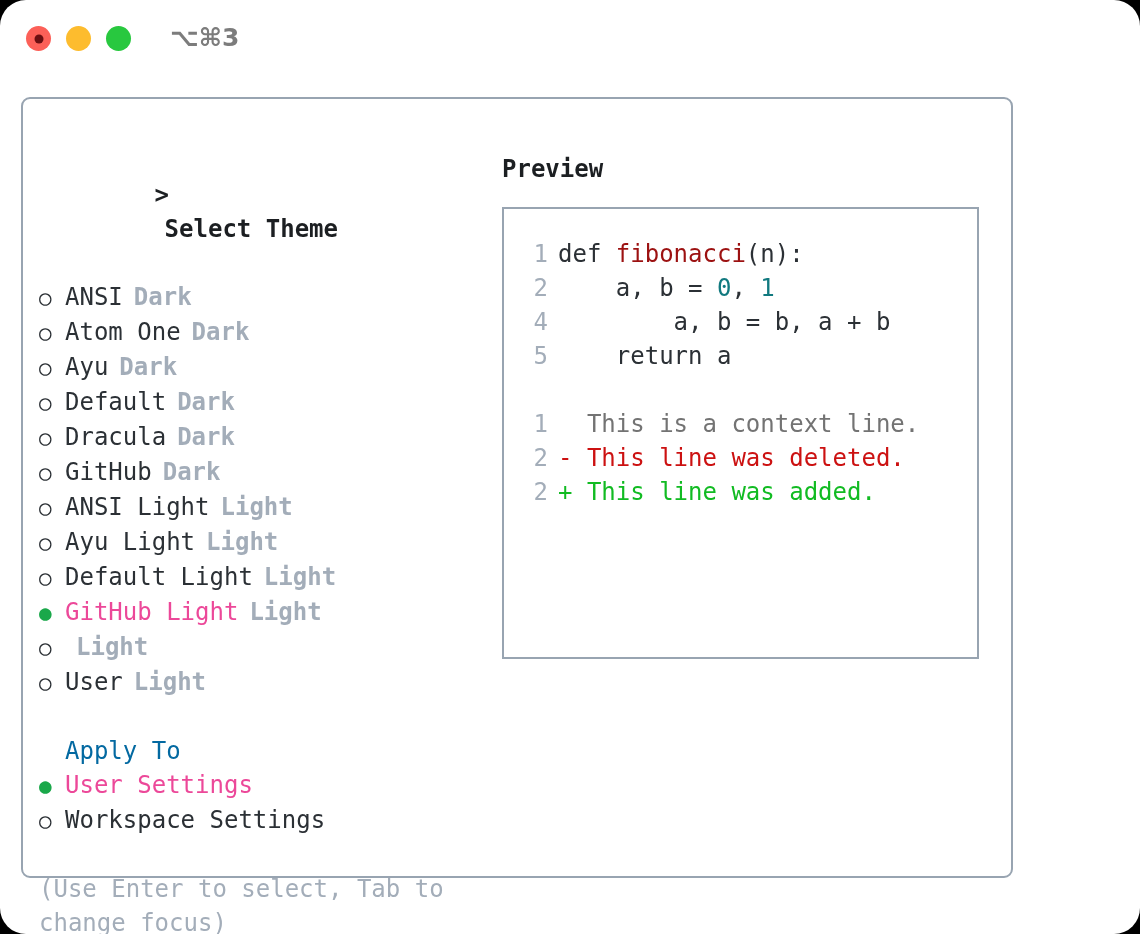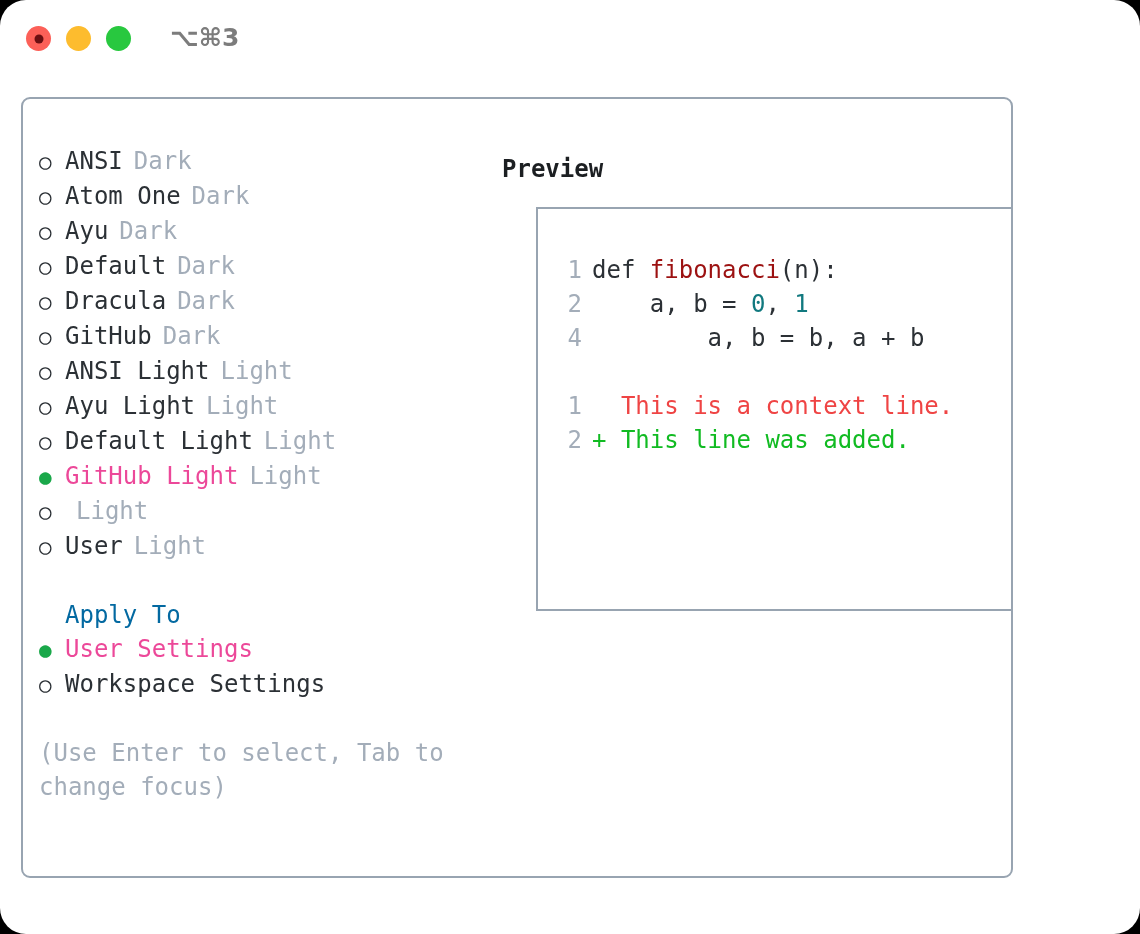--- a/index.html
+++ b/index.html
@@ -113,20 +113,21 @@
     flex: 0 0 26px;
     font-size: 21px;
     color: #2b3035;
   }
   .marker.sel  { color: #1aa84a; }
   .opt-row.selected .opt-label { color: #ec4899; }
   .opt-label { color: #2b3035; }
   .opt-tag {
     color: #a3adb9;
     margin-left: 11px;
+    font-weight: bold;
   }
   .apply-head {
     font-size: 24px;
     line-height: 34px;
     color: #0369a1;
     padding-left: 26px;
     white-space: pre;
   }
   .spacer-lg { height: 34px; }
   .hint {
@@ -147,66 +148,69 @@
   .preview-head {
     font-size: 24px;
     font-weight: 700;
     color: #1c1f22;
     line-height: 34px;
     white-space: pre;
   }
   .preview-box {
     margin-top: 21px;
     width: 477px;
-    height: 404px;
+    height: 452px;
     border: 2px solid #98a4b1;
     box-sizing: border-box;
     background: #ffffff;
-    padding: 44px 0 0 18px;
-    margin-left: 34px;
+    padding: 28px 0 0 18px;
   }
   .code-line {
     font-size: 24px;
     line-height: 34px;
     white-space: pre;
     color: #2b3035;
   }
   .ln {
     display: inline-block;
     width: 26px;
     text-align: right;
     color: #a3adb9;
     margin-right: 10px;
   }
   .tok-kw   { color: #2b3035; }
   .tok-fn   { color: #9c1111; }
   .tok-num  { color: #11797f; }
   .tok-call { color: #1282a8; }
   .blank-line { height: 34px; }
-  .diff-ctx { color: #ef4444; }
+  .diff-ctx { color: #737373; }
   .diff-del { color: #cc1111; }
   .diff-add { color: #11bb22; }
 </style>
 </head>
 <body>
 
 <div class="window">
 
   <div class="titlebar">
     <div class="dots">
       <span class="dot red"></span>
       <span class="dot yellow"></span>
       <span class="dot green"></span>
     </div>
     <div class="shortcut">⌥⌘3</div>
   </div>
 
   <div class="panel">
 
     <div class="left-col">
+      <div class="section-head">
+        <span>&gt;</span>
+        <span style="margin-left:10px;">Select Theme</span>
+      </div>
       <div id="theme-list">
           <div class="opt-row"><span class="marker">○</span><span class="opt-label">ANSI</span><span class="opt-tag">Dark</span></div>
           <div class="opt-row"><span class="marker">○</span><span class="opt-label">Atom One</span><span class="opt-tag">Dark</span></div>
           <div class="opt-row"><span class="marker">○</span><span class="opt-label">Ayu</span><span class="opt-tag">Dark</span></div>
           <div class="opt-row"><span class="marker">○</span><span class="opt-label">Default</span><span class="opt-tag">Dark</span></div>
           <div class="opt-row"><span class="marker">○</span><span class="opt-label">Dracula</span><span class="opt-tag">Dark</span></div>
           <div class="opt-row"><span class="marker">○</span><span class="opt-label">GitHub</span><span class="opt-tag">Dark</span></div>
           <div class="opt-row"><span class="marker">○</span><span class="opt-label">ANSI Light</span><span class="opt-tag">Light</span></div>
           <div class="opt-row"><span class="marker">○</span><span class="opt-label">Ayu Light</span><span class="opt-tag">Light</span></div>
           <div class="opt-row"><span class="marker">○</span><span class="opt-label">Default Light</span><span class="opt-tag">Light</span></div>
@@ -226,23 +230,25 @@
       <div class="hint">(Use Enter to select, Tab to change focus)</div>
     </div>
 
     <div class="right-col">
       <div class="preview-head">Preview</div>
       <div class="preview-box">
         <div id="code-block">
             <div class="code-line"><span class="ln">1</span><span class="tok-kw">def </span><span class="tok-fn">fibonacci</span><span class="tok-kw">(n):</span></div>
             <div class="code-line"><span class="ln">2</span><span class="tok-kw">    a, b = </span><span class="tok-num">0</span><span class="tok-kw">, </span><span class="tok-num">1</span></div>
             <div class="code-line"><span class="ln">4</span><span class="tok-kw">        a, b = b, a + b</span></div>
+            <div class="code-line"><span class="ln">5</span><span class="tok-kw">    return a</span></div>
           </div>
         <div class="blank-line"></div>
         <div id="diff-block">
             <div class="code-line"><span class="ln">1</span><span class="diff-ctx"> </span><span class="diff-ctx"> This is a context line.</span></div>
+            <div class="code-line"><span class="ln">2</span><span class="diff-del">-</span><span class="diff-del"> This line was deleted.</span></div>
             <div class="code-line"><span class="ln">2</span><span class="diff-add">+</span><span class="diff-add"> This line was added.</span></div>
           </div>
       </div>
     </div>
 
   </div>
 </div>
 
 </body></html>

